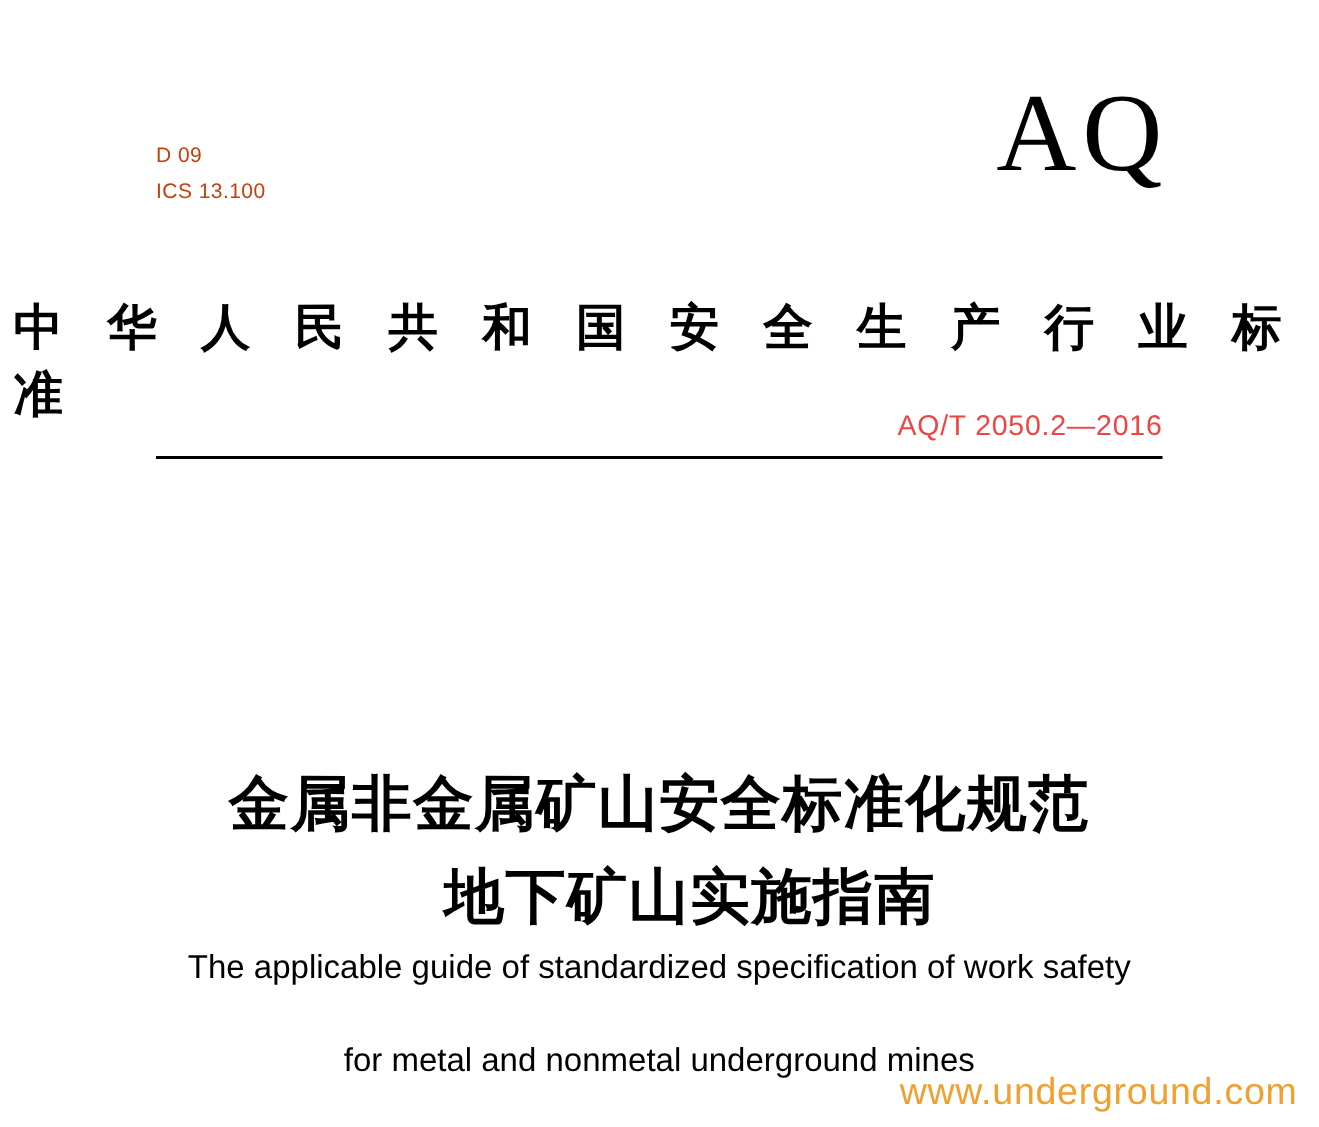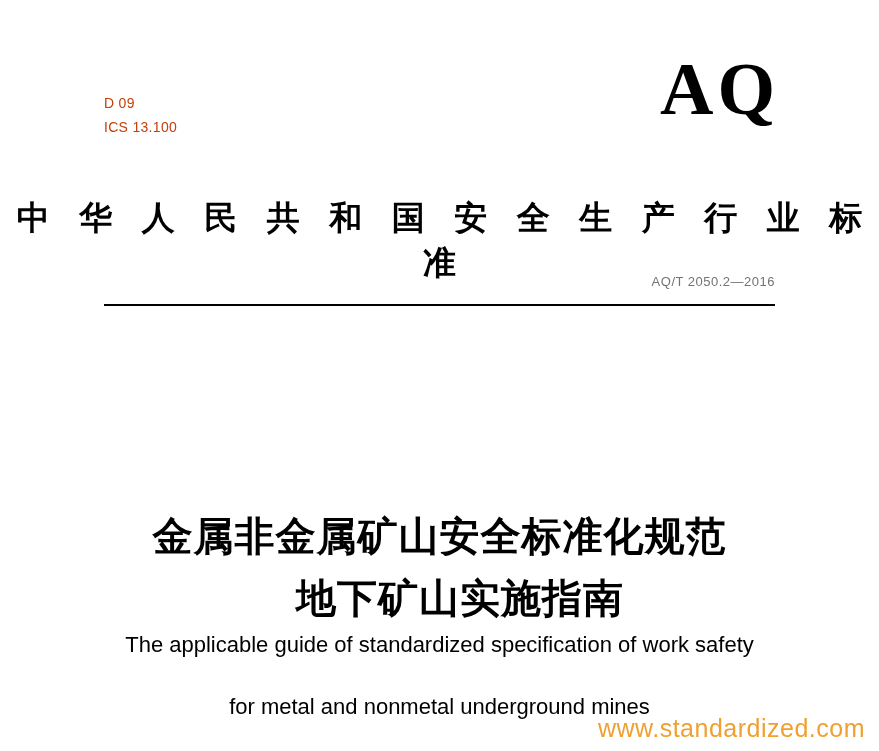--- a/index.html
+++ b/index.html
@@ -37,50 +37,49 @@
     margin-top: 10px;
   }
 
   
   .aq-mark {
     position: absolute;
     right: 100px;
     top: 52px;
     font-family: "Liberation Serif", serif;
     font-size: 74px;
-    font-weight: 700;
+    font-weight: 400;
     letter-spacing: 4px;
     line-height: 1;
     color: #000000;
   }
 
   
   .banner {
     position: absolute;
     left: 0;
     right: 0;
     top: 196px;
-    text-align: center;
     font-family: "DejaVu Serif", serif;
     font-size: 33px;
     font-weight: 700;
     letter-spacing: 9px;
     color: #000000;
     padding-left: 9px;
   }
 
   
   .std-number {
     position: absolute;
     right: 104px;
     top: 274px;
     font-family: "Liberation Sans", sans-serif;
-    font-size: 13px;
+    font-size: 19px;
     letter-spacing: 0.5px;
-    color: #737373;
+    color: #ef4444;
     margin-left: 40px;
   }
 
   
   .rule {
     position: absolute;
     left: 104px;
     right: 104px;
     top: 304px;
     height: 2px;
@@ -156,15 +155,15 @@
   <div class="title-cn">
     <span class="line1">金属非金属矿山安全标准化规范</span>
     <span class="line2">地下矿山实施指南</span>
   </div>
 
   <div class="title-en">
     <span class="en-line1">The applicable guide of standardized specification of work safety</span>
     <span class="en-line2">for metal and nonmetal underground mines</span>
   </div>
 
-  <div class="watermark">www.standardized.com</div>
+  <div class="watermark">www.underground.com</div>
 
 </div>
 
 </body></html>

